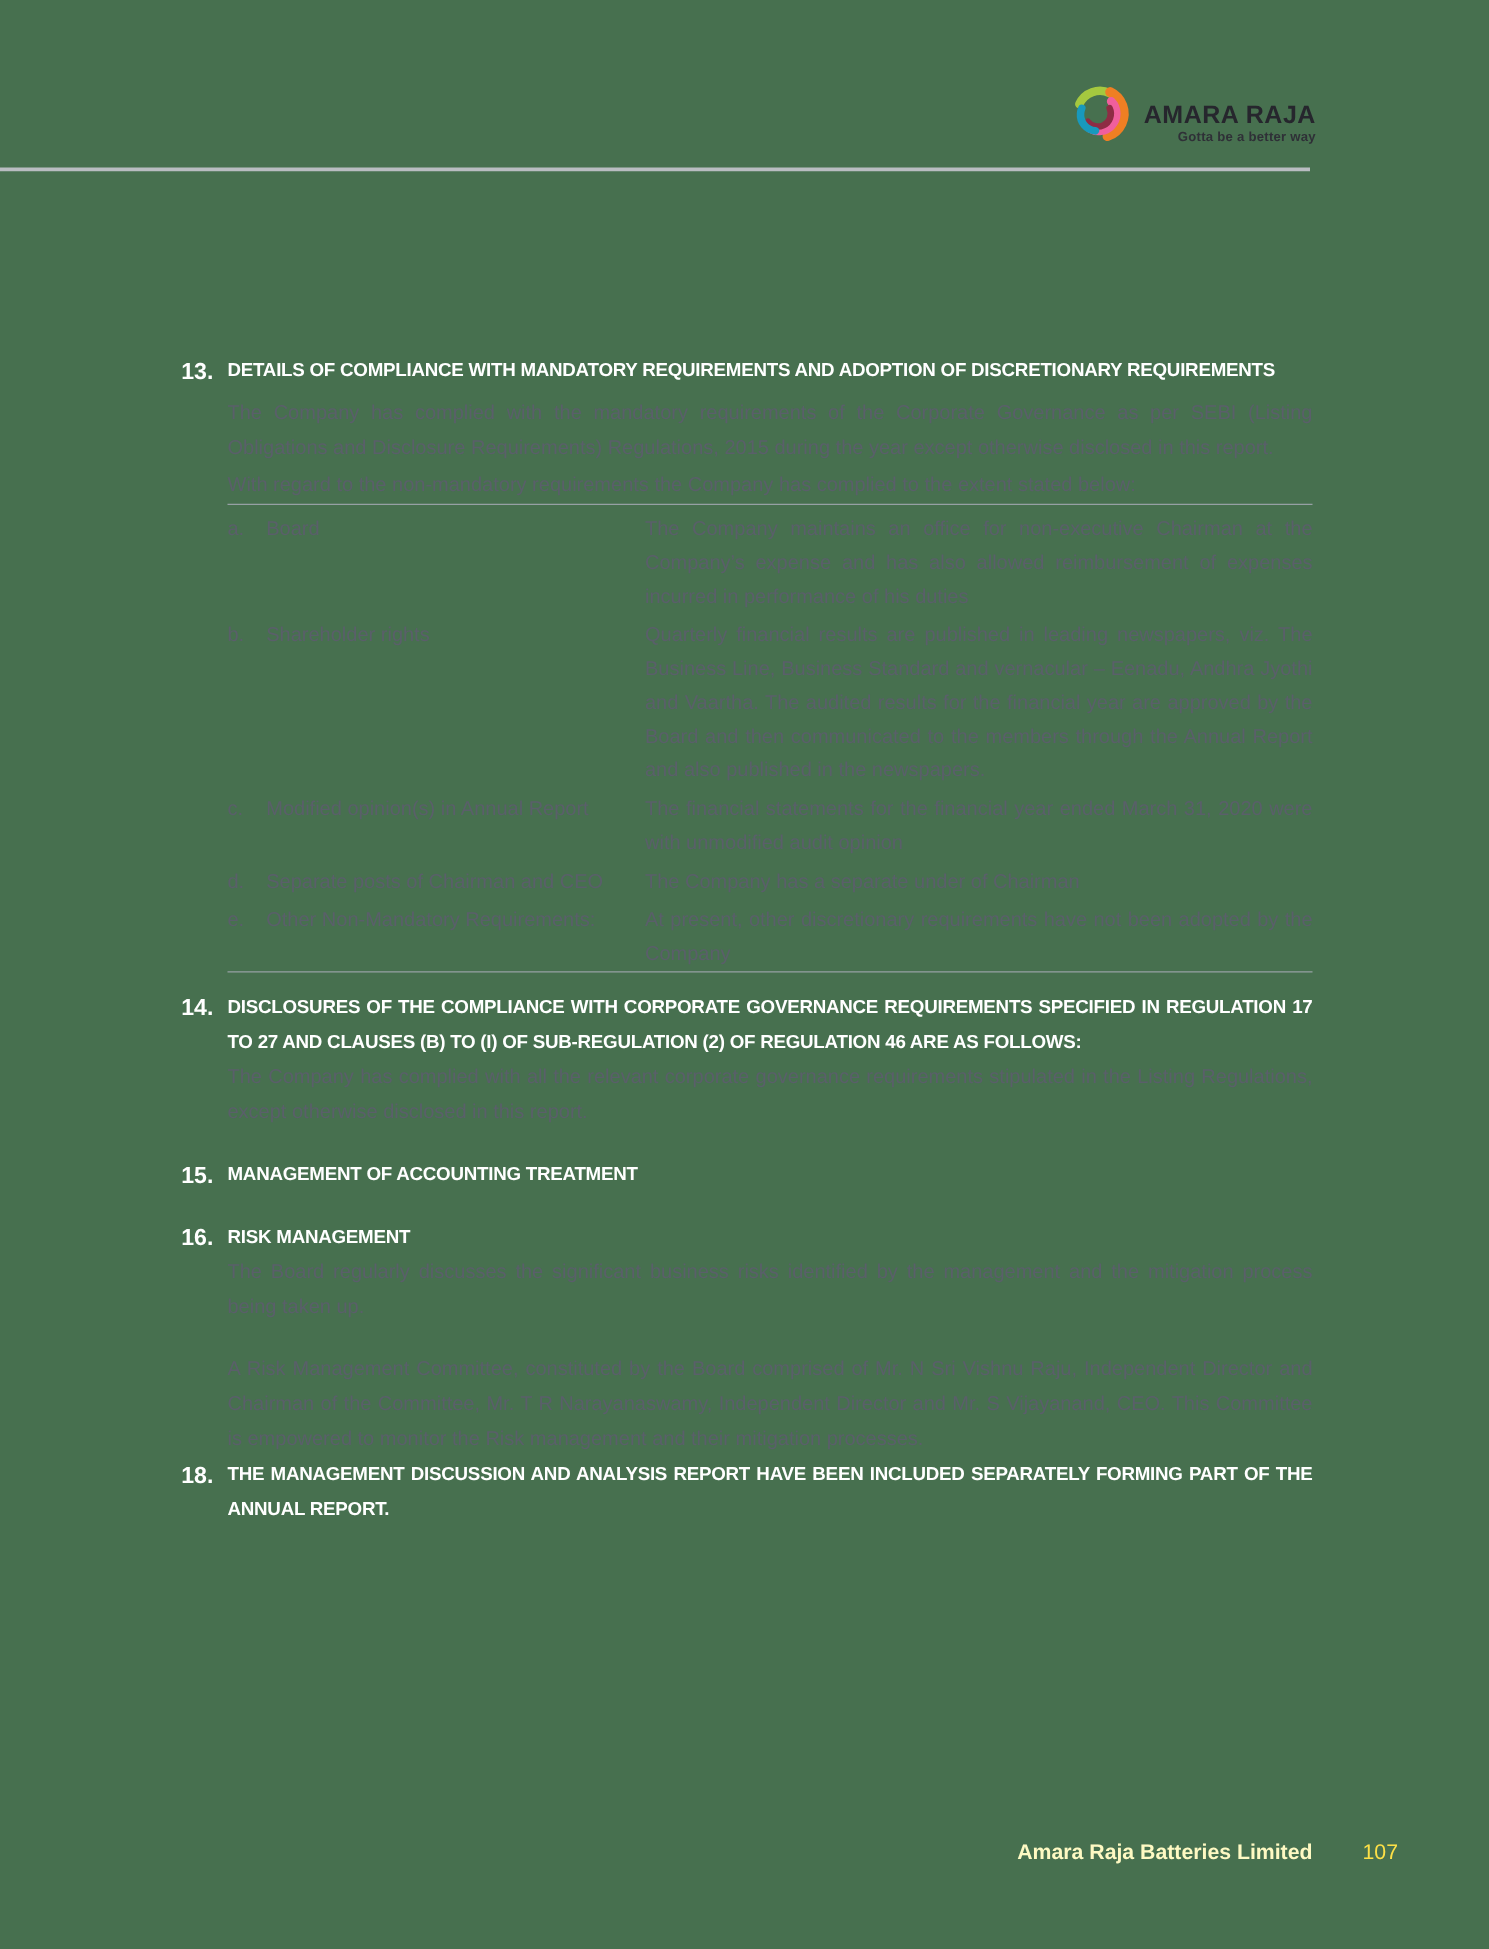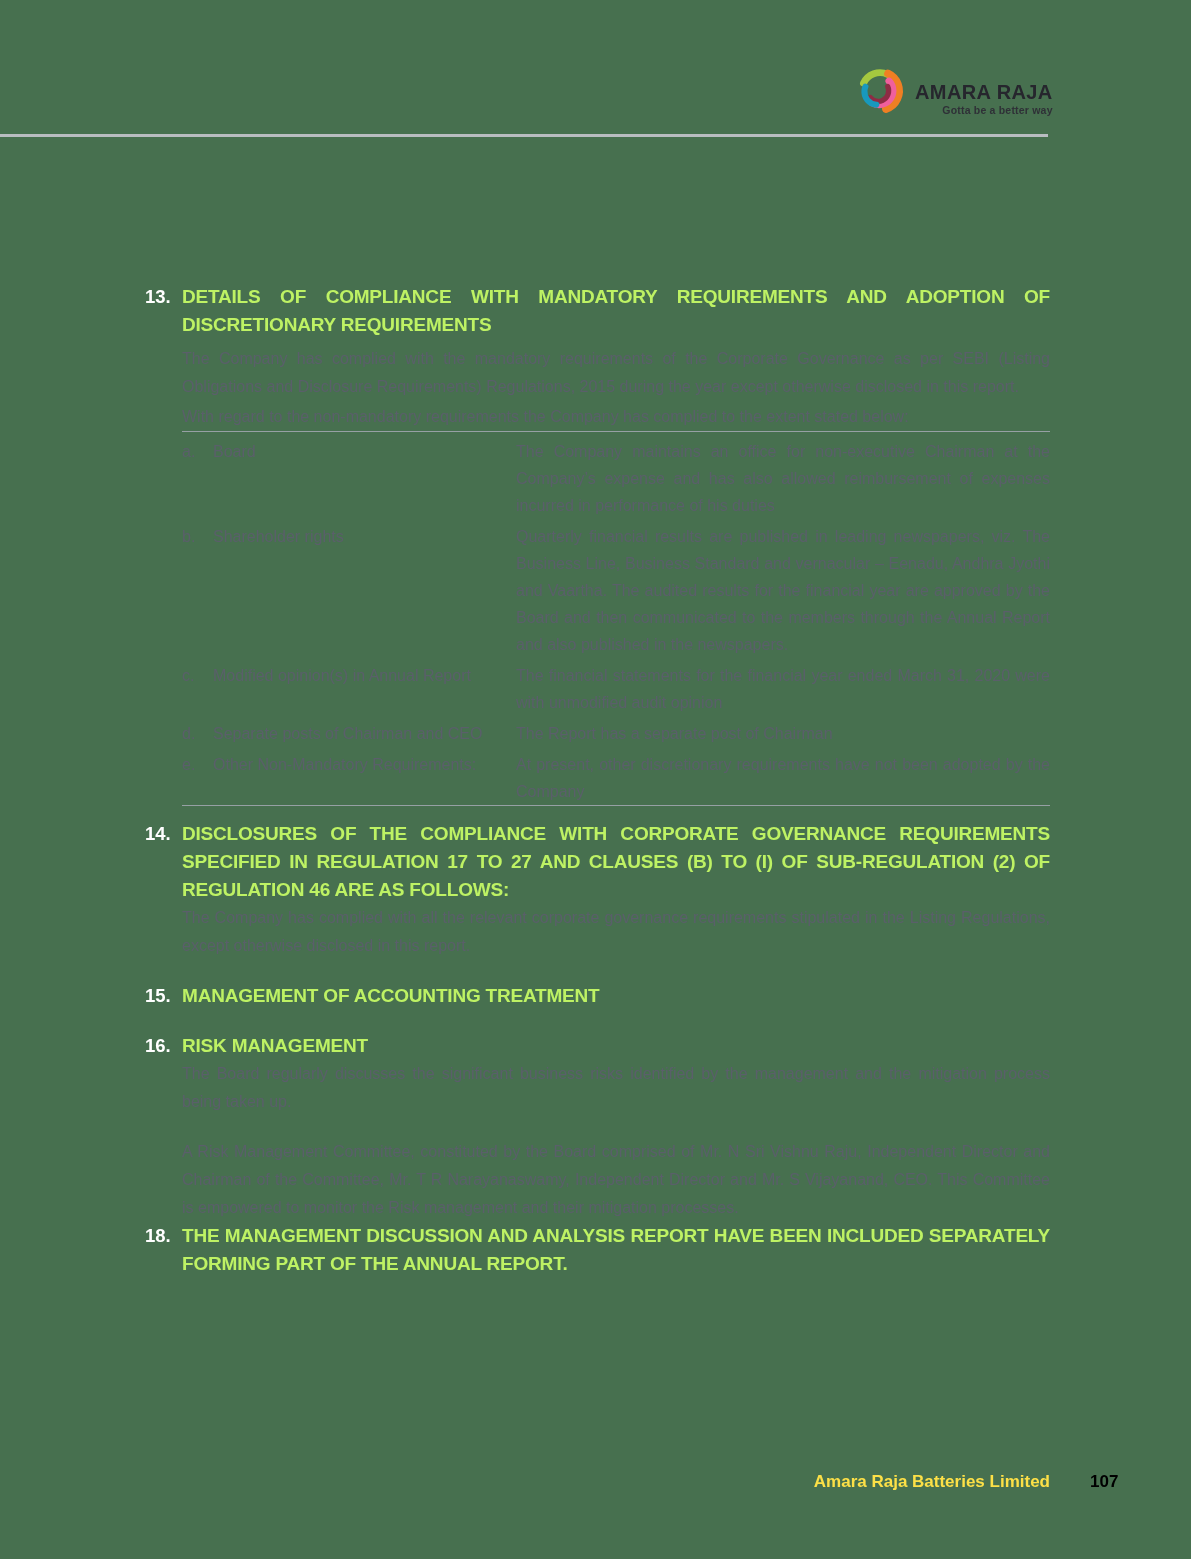--- a/index.html
+++ b/index.html
@@ -38,21 +38,21 @@
   .content {
     position:absolute; left:145px; top:283px; width:905px;
     color:#5a5f6a; font-size:16px; line-height:28px;
   }
   .section { position:relative; padding-left:37px; }
   .num {
     position:absolute; left:0; top:0;
     color:#ffffff; font-weight:bold; font-size:18.5px; line-height:28px;
   }
   h2 {
-    color:#bef264; font-weight:bold; font-size:19px;
+    color:#ffffff; font-weight:bold; font-size:15px;
     line-height:28px; letter-spacing:-0.2px;
     text-align:justify;
   }
   p { text-align:justify; }
   .mt2  { margin-top:2px; }
   .mt6  { margin-top:6px; }
   .mt10 { }
   .mt12 { margin-top:22px; }
   .mt14 { margin-top:14px; }
 
@@ -65,25 +65,25 @@
   .trow { display:flex; line-height:27px; }
   .trow + .trow { margin-top:4px; }
   .tletter { width:31px; flex:none; }
   .tlabel  { width:303px; flex:none; padding-right:10px; }
   .tvalue  { flex:1; text-align:justify; }
 
   
   .footer { position:absolute; top:1472px; left:0; width:1191px; height:30px; }
   .footer-company {
     position:absolute; right:141px; top:0;
-    font-size:17px; font-weight:bold; color:#fde047; white-space:nowrap;
+    font-size:17px; font-weight:bold; color:#fef9c3; white-space:nowrap;
   }
   .footer-page {
     position:absolute; left:1090px; top:0;
-    font-size:17px; font-weight:bold; color:#000000;
+    font-size:17px; font-weight:normal; color:#fde047;
   }
 </style>
 </head>
 <body>
 
 <div class="page">
 
   <div class="logo">
     <svg class="swirl" viewBox="0 0 60 60" aria-hidden="true">
       <g fill="none" stroke-linecap="round">
@@ -121,21 +121,21 @@
           <span class="tvalue">Quarterly financial results are published in leading newspapers, viz. The Business Line, Business Standard and vernacular – Eenadu, Andhra Jyothi and Vaartha. The audited results for the financial year are approved by the Board and then communicated to the members through the Annual Report and also published in the newspapers.</span>
         </div>
         <div class="trow">
           <span class="tletter">c.</span>
           <span class="tlabel">Modified opinion(s) in Annual Report</span>
           <span class="tvalue">The financial statements for the financial year ended March 31, 2020 were with unmodified audit opinion</span>
         </div>
         <div class="trow">
           <span class="tletter">d.</span>
           <span class="tlabel">Separate posts of Chairman and CEO</span>
-          <span class="tvalue">The Report has a separate post of Chairman</span>
+          <span class="tvalue">The Company has a separate under of Chairman</span>
         </div>
         <div class="trow">
           <span class="tletter">e.</span>
           <span class="tlabel">Other Non-Mandatory Requirements:</span>
           <span class="tvalue">At present, other discretionary requirements have not been adopted by the Company</span>
         </div>
       </div>
     </div>
 
     <div class="section mt14">

